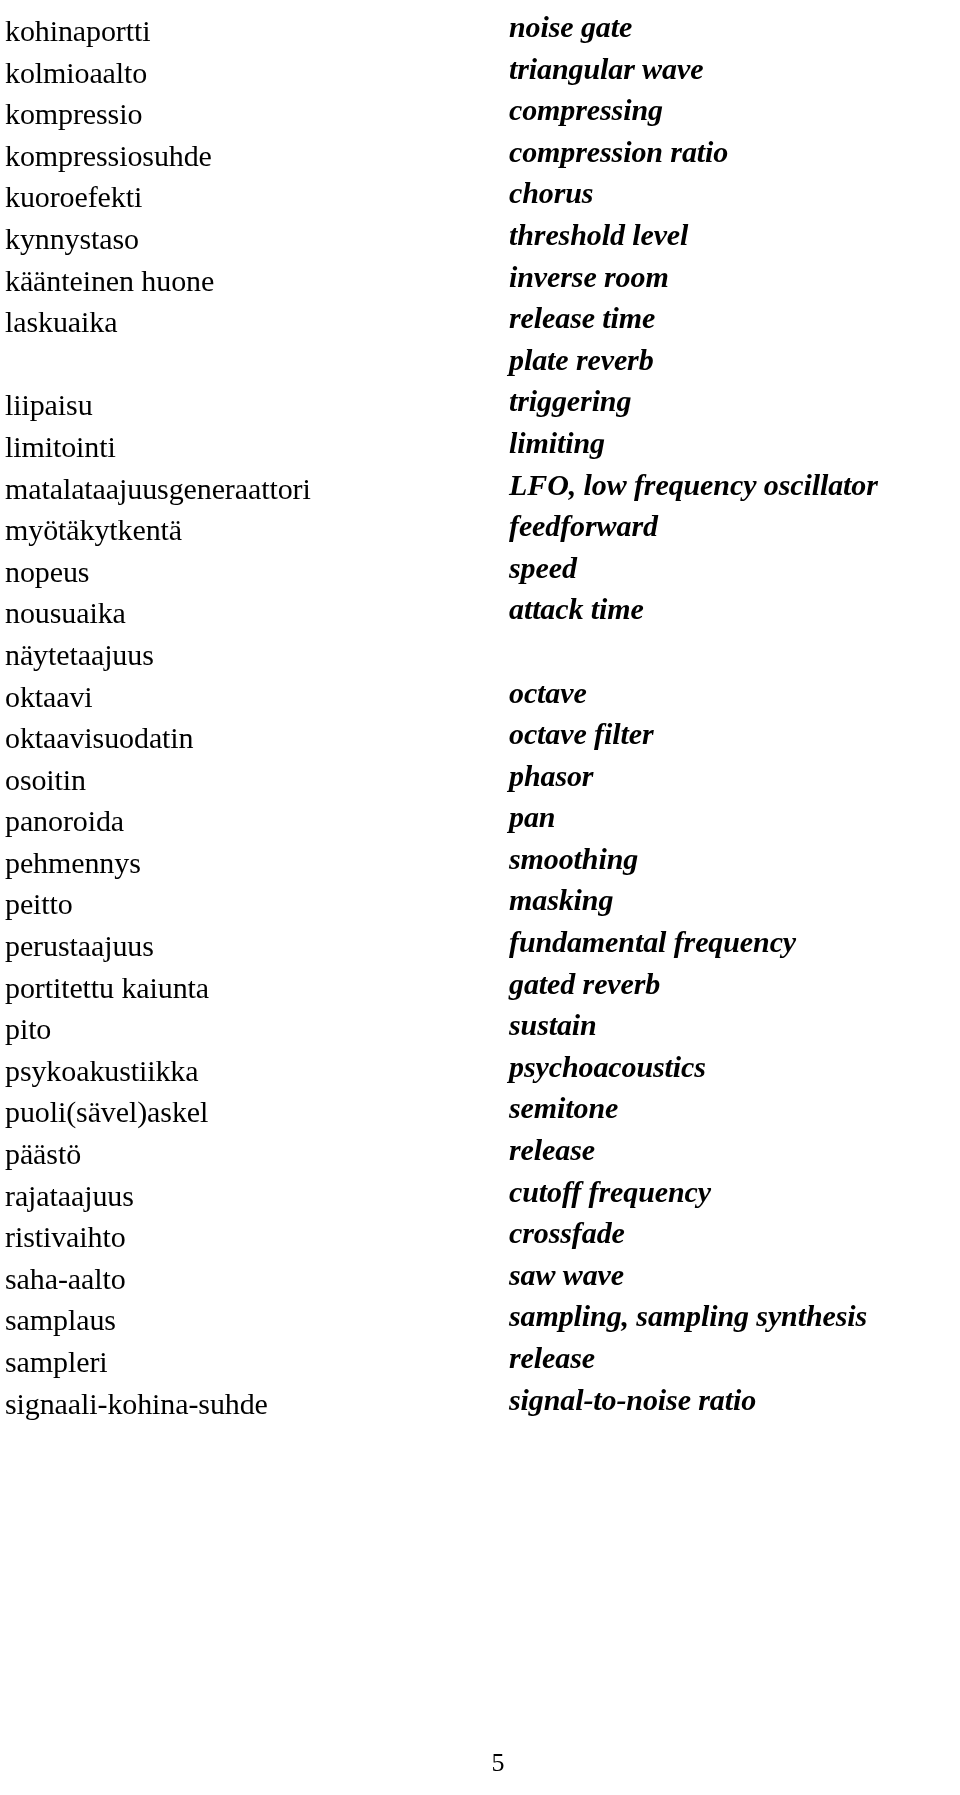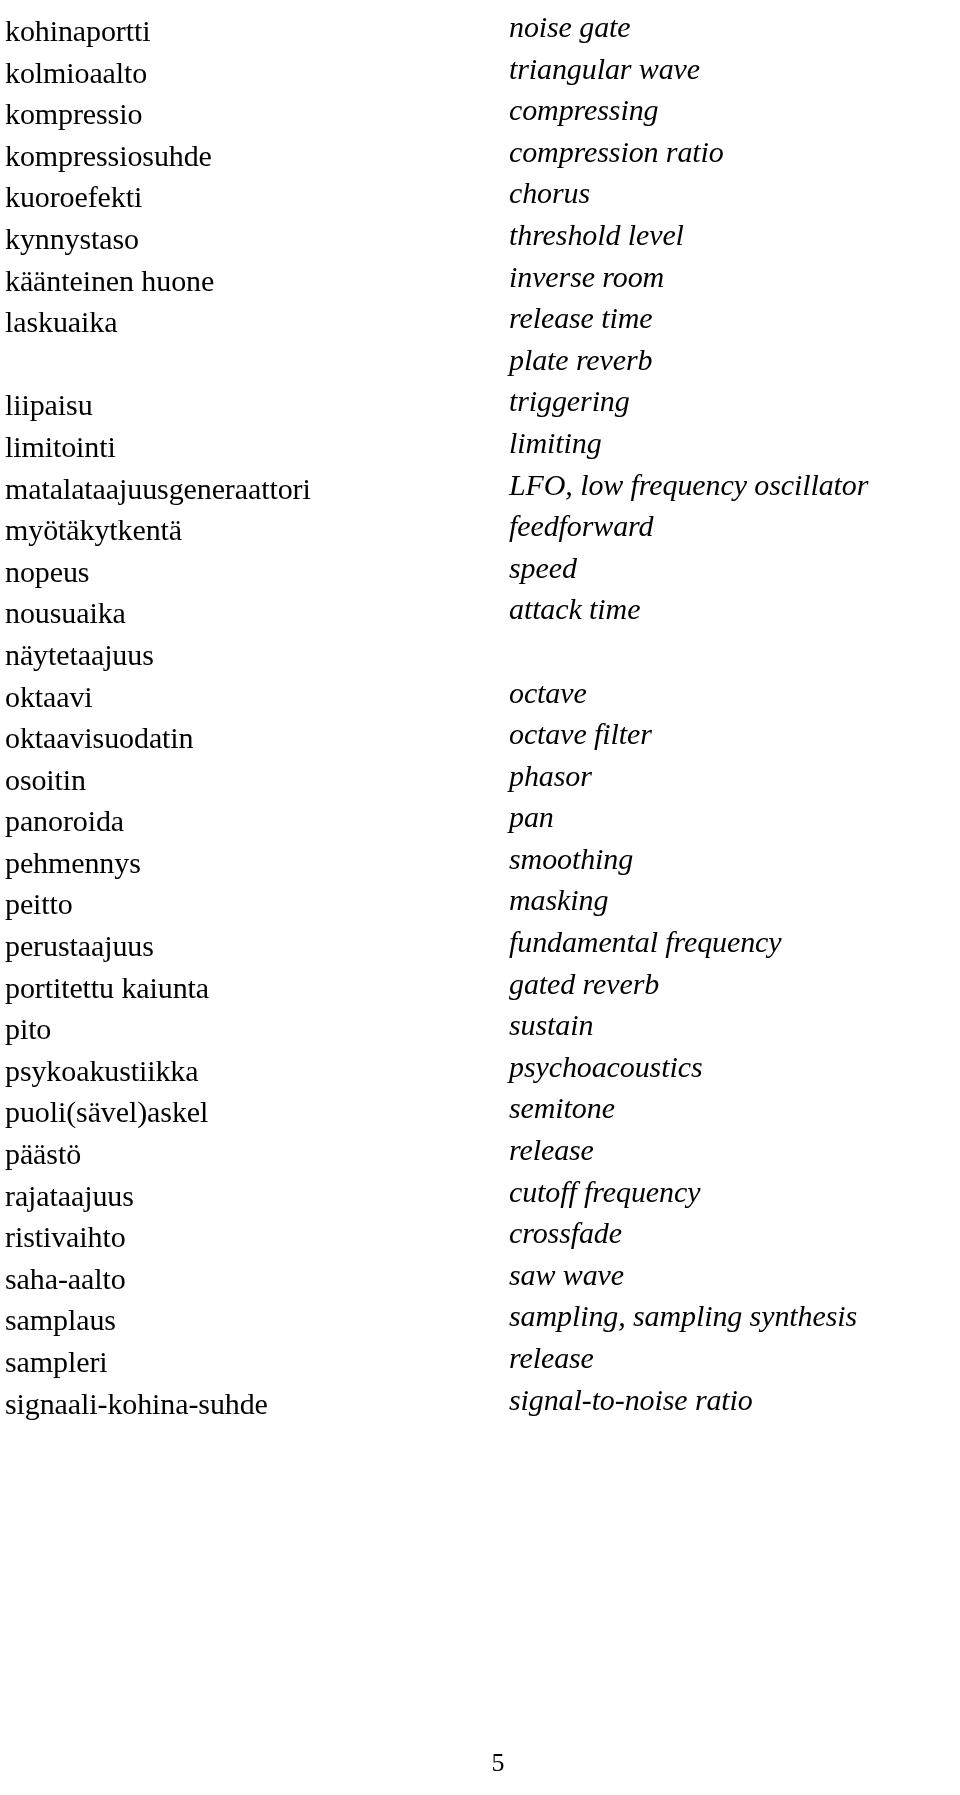--- a/index.html
+++ b/index.html
@@ -47,21 +47,21 @@
     font-weight: 400;
     font-size: 30px;
     letter-spacing: -0.1px;
   }
 
   .term-en {
     position: absolute;
     left: 509px;
     top: 0;
     font-style: italic;
-    font-weight: 400;
+    font-weight: 700;
     font-size: 30px;
     letter-spacing: -0.1px;
   }
 
   #page-number {
     position: absolute;
     left: 0;
     right: 0;
     top: 1748px;
     text-align: center;

